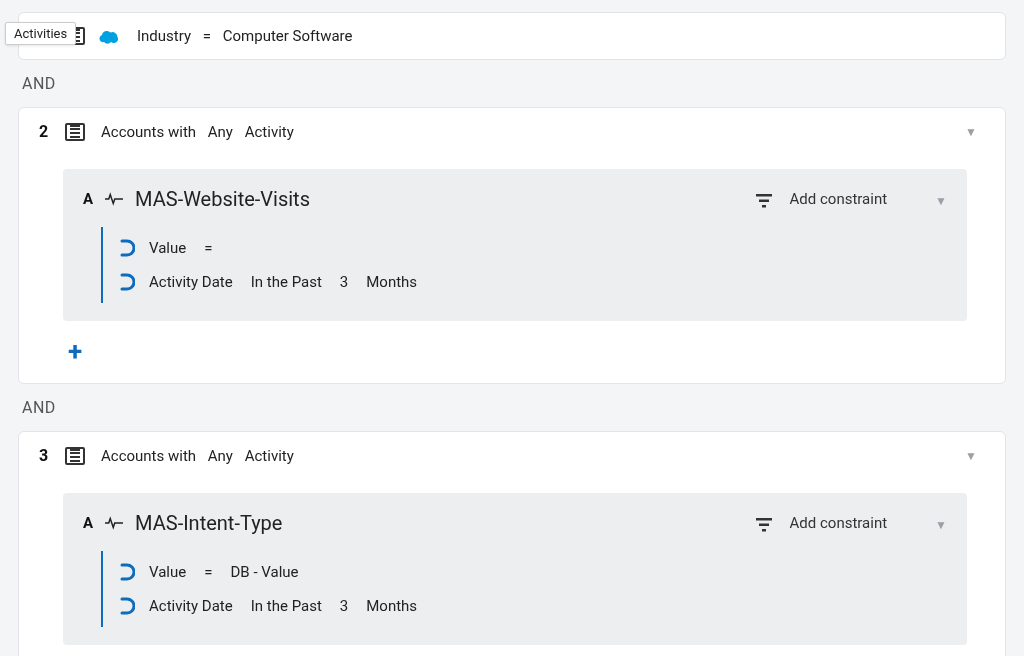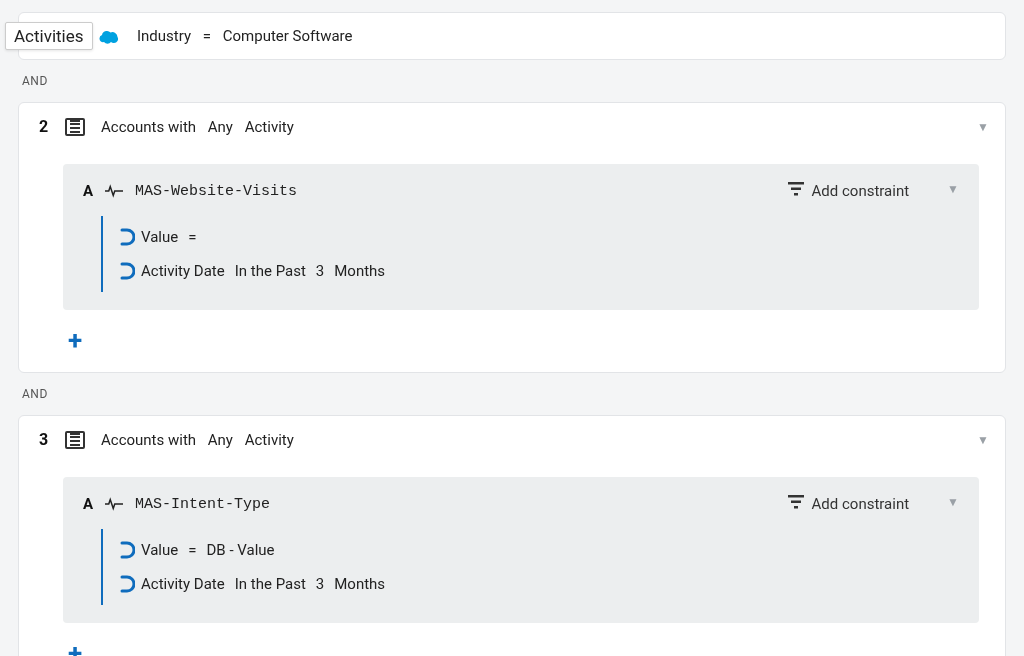--- a/index.html
+++ b/index.html
@@ -12,36 +12,36 @@
     font-size: 15px;
   }
   .tooltip {
     position: absolute;
     top: 22px;
     left: 5px;
     background: #fff;
     border: 1px solid #ccc;
     border-radius: 2px;
     padding: 3px 8px;
-    font-size: 17px;
+    font-size: 13px;
     box-shadow: 0 1px 3px rgba(0,0,0,0.1);
     z-index: 10;
   }
   .card {
     background: #fff;
     border: 1px solid #e2e4e7;
     border-radius: 6px;
     margin: 0 18px 0 18px;
-    padding: 14px 16px 14px 20px;
+    padding: 14px 28px 14px 20px;
     position: relative;
   }
   .card.first { margin-top: 12px; }
   .connector {
     margin: 14px 0 14px 22px;
-    font-size: 12px;
+    font-size: 16px;
     color: #555;
     letter-spacing: 0.5px;
   }
   .row-header {
     display: flex;
     align-items: center;
     gap: 12px;
   }
   .rule-number {
     font-weight: 700;
@@ -101,44 +101,44 @@
   .letter-bullet {
     font-weight: 700;
     font-size: 15px;
     color: #111;
   }
   .pulse-icon {
     display:inline-block;
     width:18px;
     height:14px;
   }
-  .activity-name { color: #222; font-size: 15px; font-family: Liberation Mono, monospace; }
+  .activity-name { color: #222; font-size: 20px; }
   .constraint-action {
     margin-left: auto;
     display: flex;
-    align-items: flex-start;
-    gap: 8px;
+    align-items: flex-end;
+    gap: 18px;
     color: #333;
     font-size: 15px;
     cursor: pointer;
   }
   .filter-icon {
     display:inline-block;
     width:16px;
     height:14px;
   }
   .constraint-list {
     margin: 16px 0 0 18px;
     border-left: 2px solid #0f6cbd;
     padding: 4px 0 4px 16px;
   }
   .constraint-row {
     display: flex;
     align-items: center;
-    gap: 2px;
+    gap: 10px;
     padding: 8px 0;
     color: #222;
   }
   .d-icon {
     width: 16px;
     height: 18px;
     display:inline-block;
   }
   .constraint-row .tok { margin: 0 4px; }
   .add-btn {

